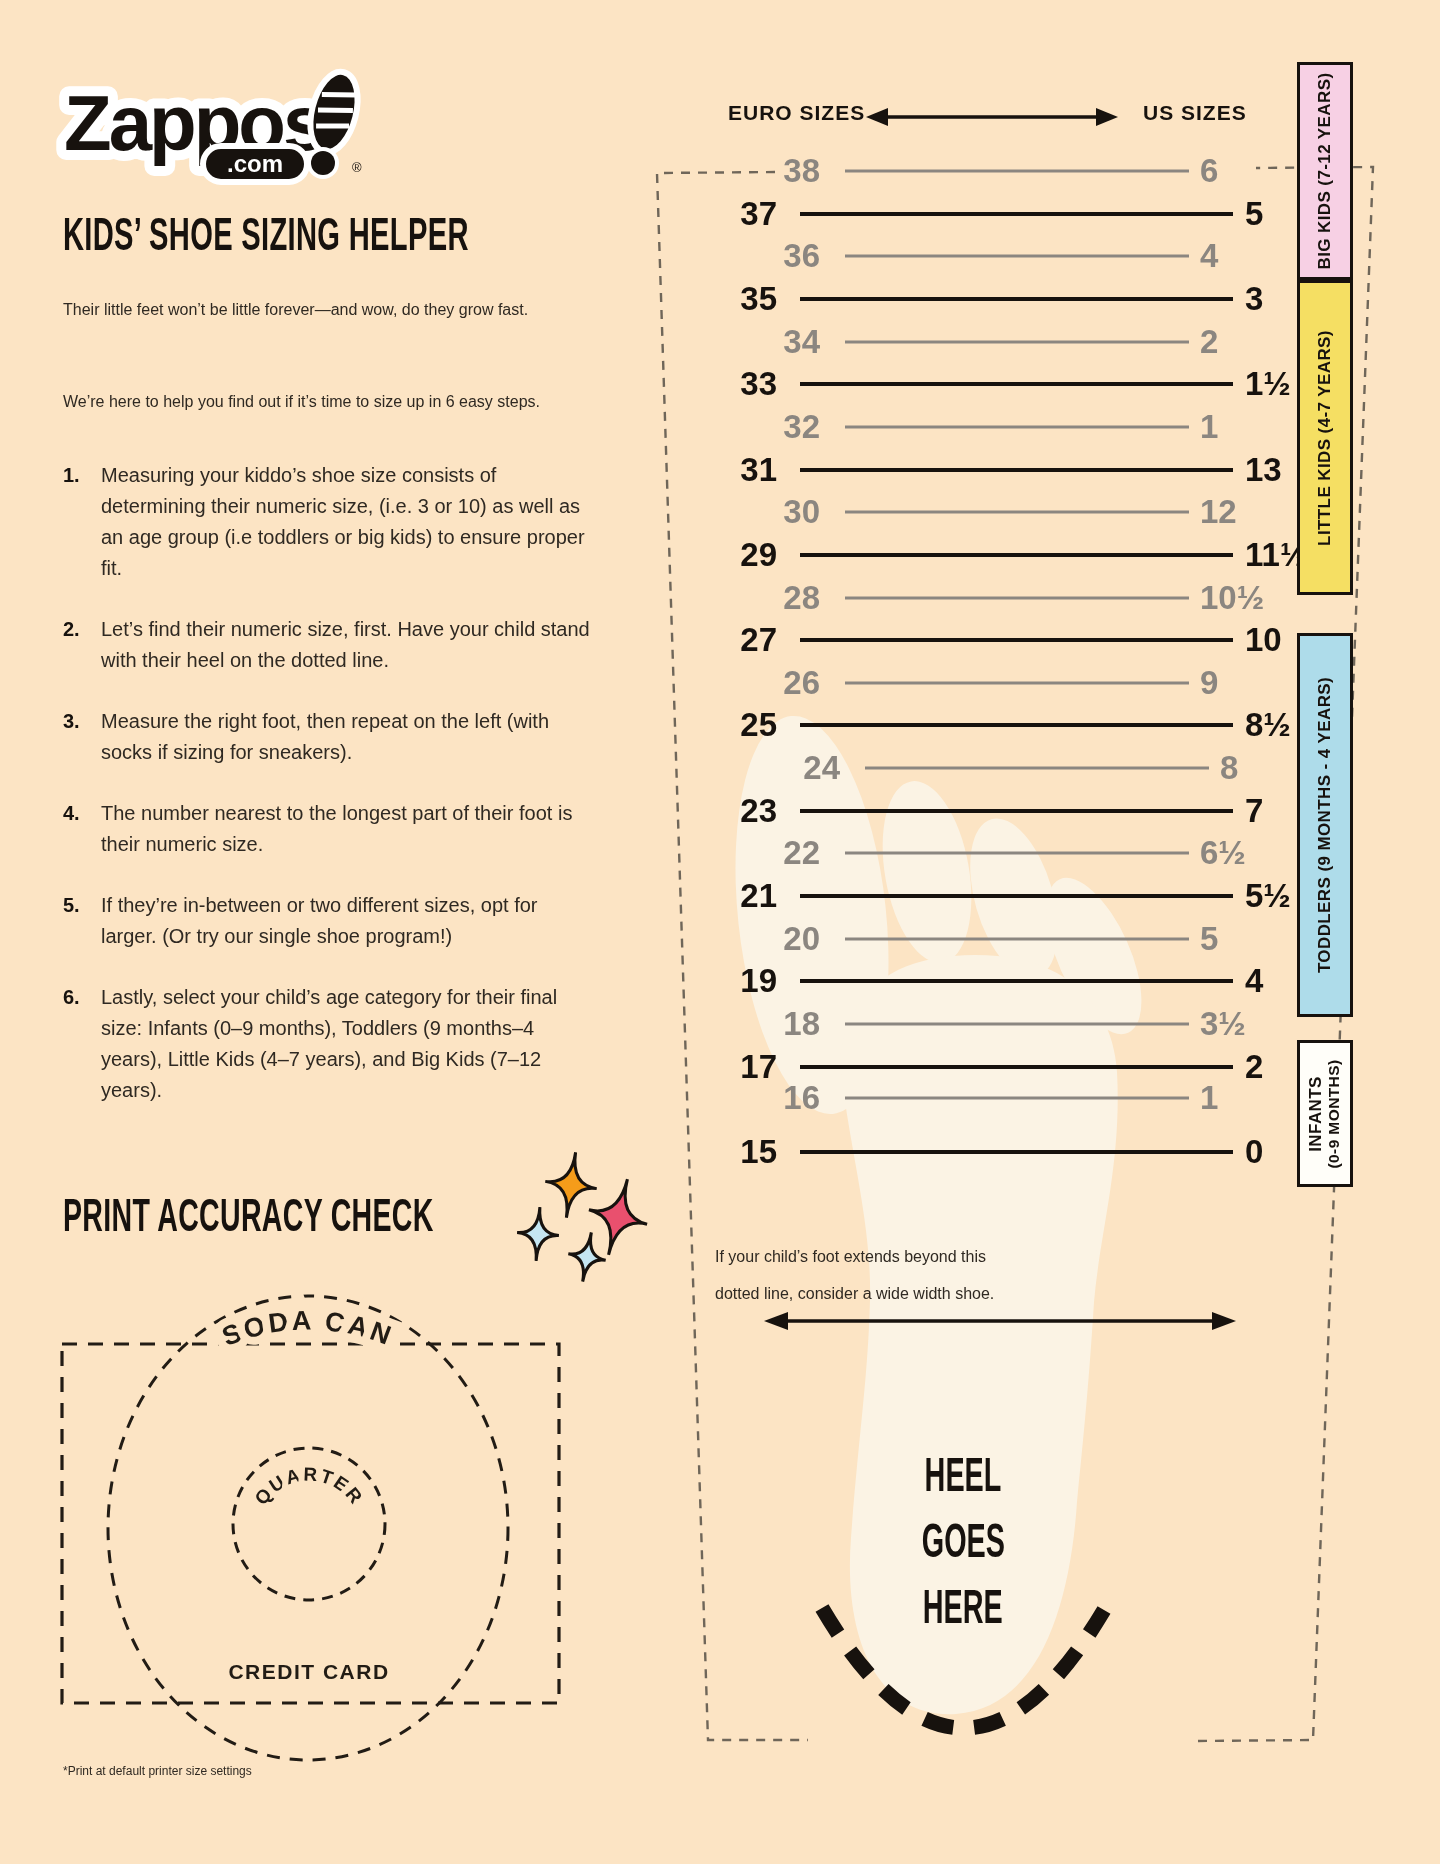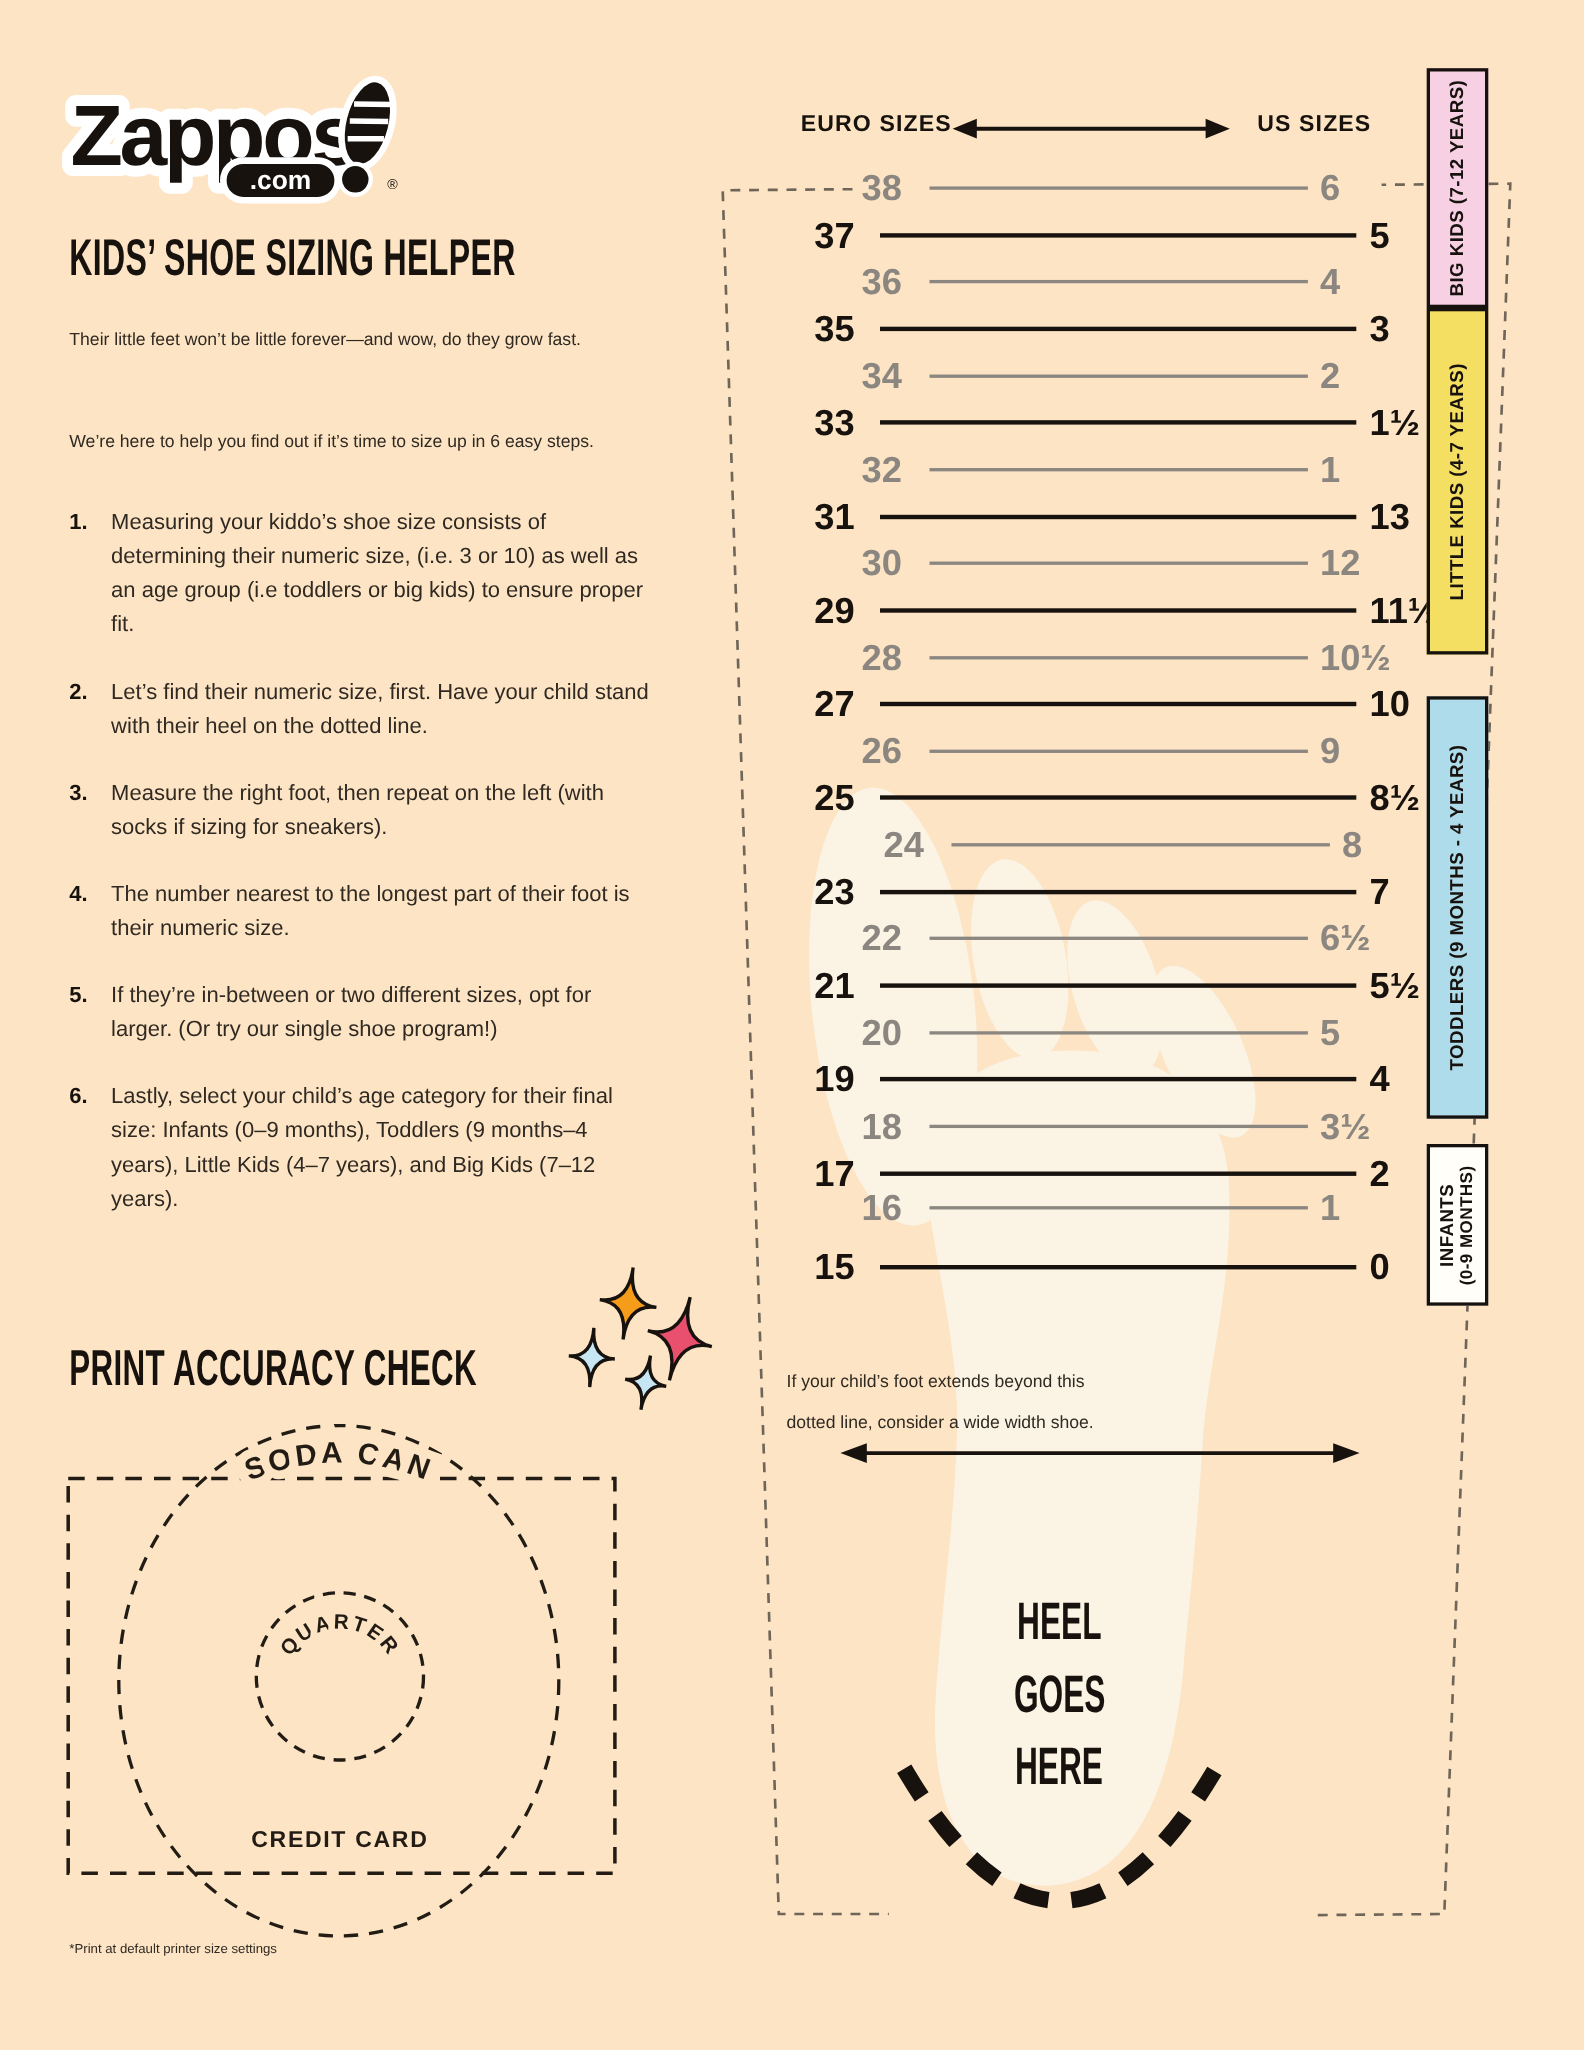--- a/index.html
+++ b/index.html
@@ -6,21 +6,21 @@
   body{
     width:1440px;height:1864px;position:relative;overflow:hidden;
     background:#fce4c4;color:#2f2922;
     font-family:"Liberation Sans","DejaVu Sans",sans-serif;
   }
   .abs{position:absolute;}
   .condensed{display:inline-block;transform:scaleX(0.62);transform-origin:0 50%;white-space:nowrap;}
   .condensed-c{display:inline-block;transform:scaleX(0.60);transform-origin:50% 50%;white-space:nowrap;}
   h1,h2{margin:0;font-weight:900;color:#17120e;letter-spacing:0.5px;}
   .doc-title{left:63px;top:206px;font-size:47px;}
-  .print-title{left:63px;top:1188px;font-size:46px;margin-top:28px;}
+  .print-title{left:63px;top:1188px;font-size:46px;}
   .para{left:63px;width:540px;font-size:16px;line-height:27px;}
   .p1{top:280px;}
   .p2{top:372px;}
   .steps{left:63px;top:460px;width:535px;font-size:20px;line-height:31px;}
   .step{display:grid;grid-template-columns:38px 1fr;margin-bottom:30px;}
   .step .num{font-weight:800;color:#17120e;}
   .footnote{left:63px;top:1764px;font-size:12px;}
   
   .size-header{top:101px;font-size:21px;font-weight:800;letter-spacing:1px;color:#17120e;}
   .euro-header{left:728px;}

